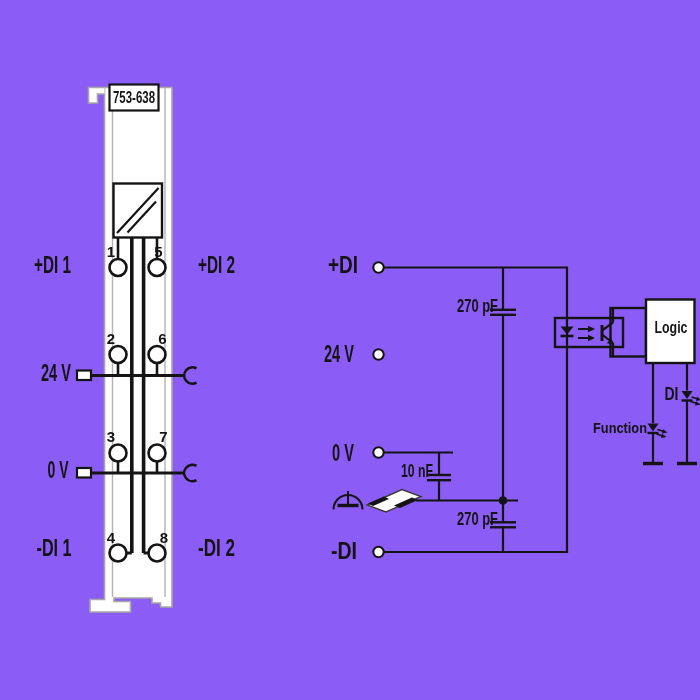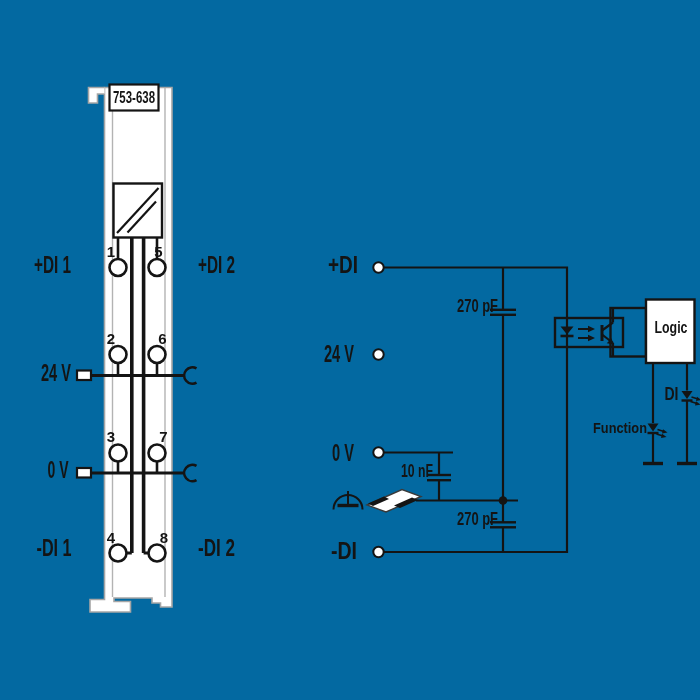--- a/index.html
+++ b/index.html
@@ -1,16 +1,16 @@
 <!DOCTYPE html>
 <html><head>
 <meta charset="utf-8">
 <style>
   html,body{margin:0;padding:0;background:#ffffff;}
-  .stage{width:700px;height:700px;position:relative;background:#0369a1;overflow:hidden;}
+  .stage{width:700px;height:700px;position:relative;background:#8b5cf6;overflow:hidden;}
   text{font-family:"Liberation Sans","DejaVu Sans",sans-serif;font-weight:bold;fill:#141414;}
   .gray{stroke:#a6a6a6;fill:#ffffff;stroke-width:1.6;}
   .grayline{stroke:#b3b3b3;stroke-width:1.4;fill:none;}
   .blk{stroke:#141414;fill:none;}
   .wfill{fill:#ffffff;}
 </style>
 </head>
 <body>
 
 <div class="stage">

